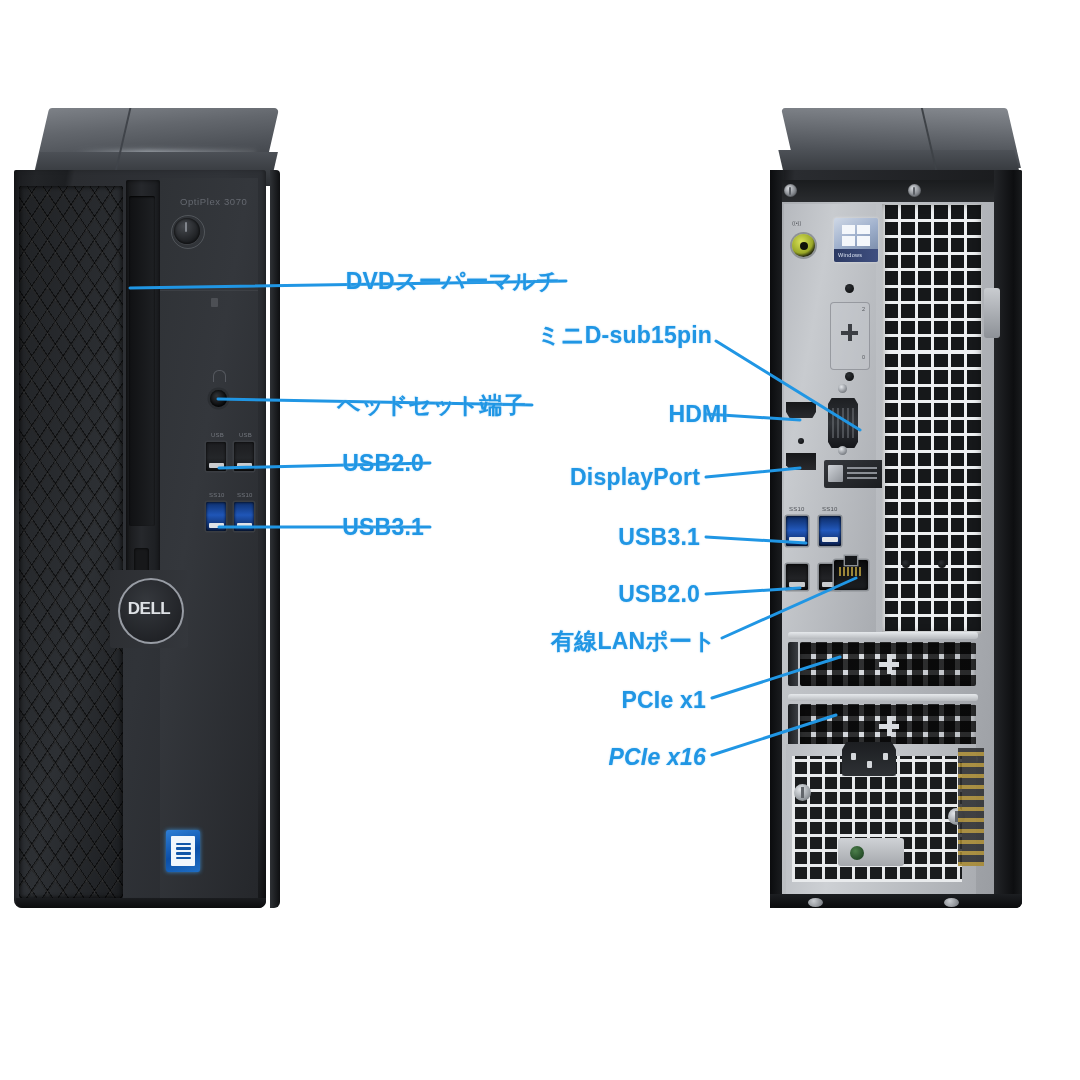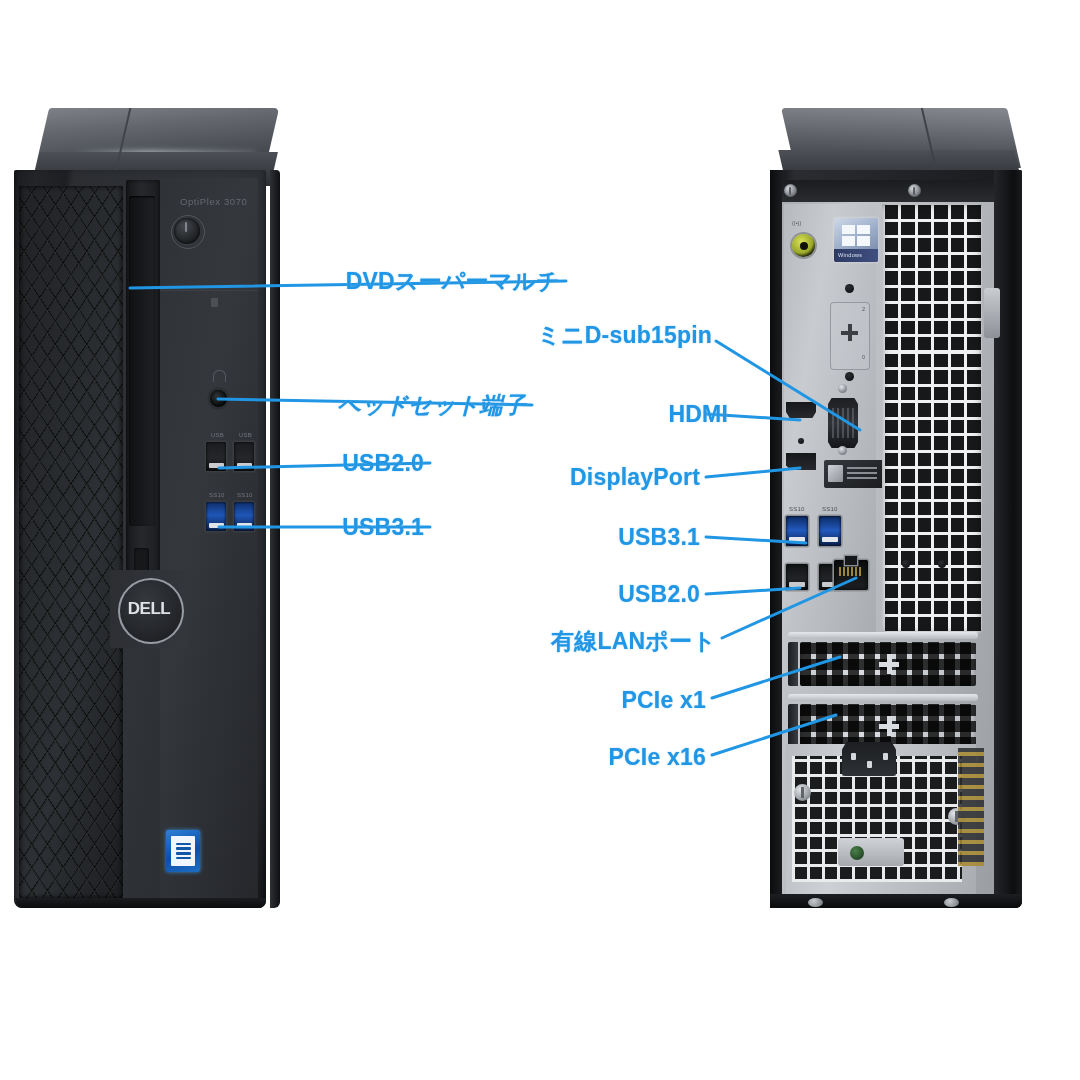--- a/index.html
+++ b/index.html
@@ -440,26 +440,26 @@
       <polyline points="706,477 800,468" fill="none" stroke="#2096e4" stroke-width="3" stroke-linecap="round" stroke-linejoin="round"></polyline>
       <polyline points="706,537 806,543" fill="none" stroke="#2096e4" stroke-width="3" stroke-linecap="round" stroke-linejoin="round"></polyline>
       <polyline points="706,594 800,588" fill="none" stroke="#2096e4" stroke-width="3" stroke-linecap="round" stroke-linejoin="round"></polyline>
       <polyline points="722,638 856,578" fill="none" stroke="#2096e4" stroke-width="3" stroke-linecap="round" stroke-linejoin="round"></polyline>
       <polyline points="712,698 840,657" fill="none" stroke="#2096e4" stroke-width="3" stroke-linecap="round" stroke-linejoin="round"></polyline>
       <polyline points="712,755 836,715" fill="none" stroke="#2096e4" stroke-width="3" stroke-linecap="round" stroke-linejoin="round"></polyline>
     </svg>
 
   <div id="labels">
       <div class="lbl r" style="left: 560px; top: 281px;">DVDスーパーマルチ</div>
-      <div class="lbl r" style="left: 526px; top: 405px; font-style: italic;">ヘッドセット端子</div>
+      <div class="lbl r" style="left: 526px; top: 405px;">ヘッドセット端子</div>
       <div class="lbl r" style="left: 424px; top: 463px;">USB2.0</div>
       <div class="lbl r" style="left: 424px; top: 527px;">USB3.1</div>
       <div class="lbl r" style="left: 712px; top: 335px;">ミニD-sub15pin</div>
       <div class="lbl r" style="left: 700px; top: 414px; margin-left: 28px;">HDMI</div>
       <div class="lbl r" style="left: 700px; top: 477px;">DisplayPort</div>
       <div class="lbl r" style="left: 700px; top: 537px;">USB3.1</div>
       <div class="lbl r" style="left: 700px; top: 594px;">USB2.0</div>
       <div class="lbl r" style="left: 716px; top: 641px;">有線LANポート</div>
       <div class="lbl r" style="left: 706px; top: 700px;">PCIe x1</div>
-      <div class="lbl r" style="left: 706px; top: 757px;">PCIe x16</div>
+      <div class="lbl r" style="left: 706px; top: 757px; font-style: italic;">PCIe x16</div>
     </div>
 
 </div>
 
 </body></html>

